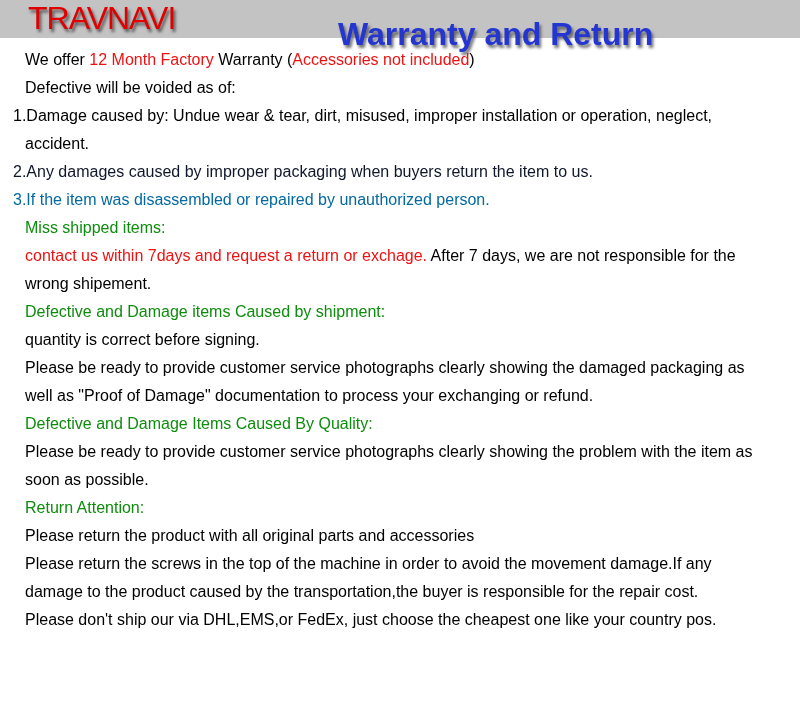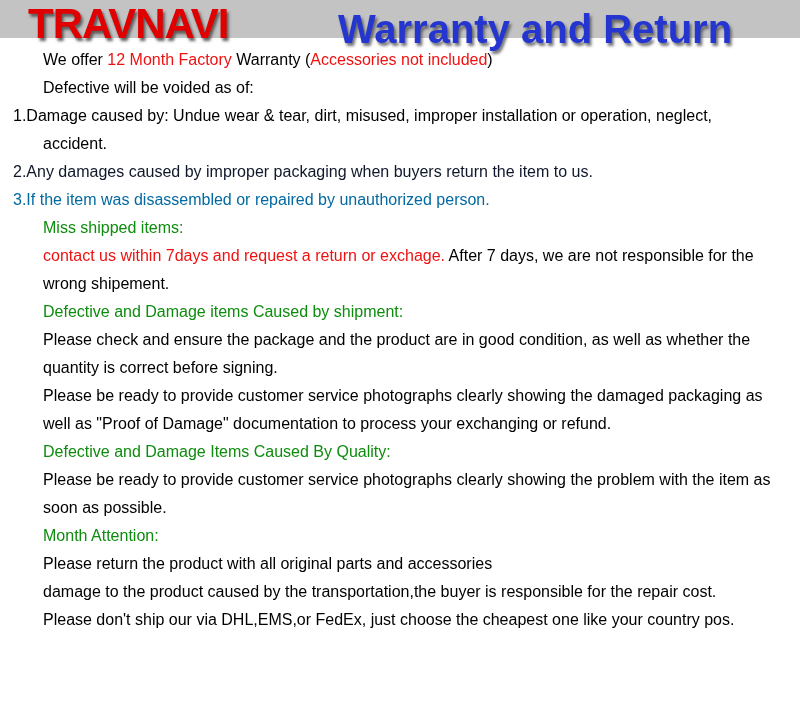--- a/index.html
+++ b/index.html
@@ -18,48 +18,48 @@
   .header-bar {
     position: relative;
     width: 800px;
     height: 38px;
     background: #c3c3c3;
   }
   .brand {
     position: absolute;
     left: 28px;
     top: 0px;
-    font-size: 42px;
-    font-weight: bold;
+    font-size: 32px;
+    font-weight: normal;
     letter-spacing: -1px;
     color: #e00000;
     text-shadow: 2px 3px 3px rgba(70,70,70,0.85);
     white-space: nowrap;
   }
   .title {
     position: absolute;
     left: 338px;
-    top: 7px;
-    font-size: 40px;
+    top: 16px;
+    font-size: 32px;
     font-weight: bold;
     color: #2435d0;
     text-shadow: 2px 3px 3px rgba(70,70,70,0.75);
     white-space: nowrap;
   }
   .content {
     padding-top: 8px;
   }
   .line {
     height: 28px;
     line-height: 28px;
     font-size: 16px;
     color: #000000;
     white-space: nowrap;
   }
-  .line.para { padding-left: 25px; margin-left: 18px; }
+  .line.para { padding-left: 25px; }
   .line.list { padding-left: 13px; }
 </style>
 </head>
 <body>
 
 <div class="page">
   <div class="header-bar">
     <span class="brand">TRAVNAVI</span>
     <span class="title">Warranty and Return</span>
   </div>
@@ -67,25 +67,25 @@
       <div class="line para"><span style="color: rgb(0, 0, 0);">We offer </span><span style="color: rgb(238, 17, 17);">12 Month Factory</span><span style="color: rgb(0, 0, 0);"> Warranty (</span><span style="color: rgb(238, 17, 17);">Accessories not included</span><span style="color: rgb(0, 0, 0);">)</span></div>
       <div class="line para"><span style="color: rgb(0, 0, 0);">Defective will be voided as of:</span></div>
       <div class="line list"><span style="color: rgb(0, 0, 0);">1.Damage caused by: Undue wear &amp; tear, dirt, misused, improper installation or operation, neglect,</span></div>
       <div class="line para"><span style="color: rgb(0, 0, 0);">accident.</span></div>
       <div class="line list"><span style="color: #0f172a;">2.Any damages caused by improper packaging when buyers return the item to us.</span></div>
       <div class="line list"><span style="color: #0369a1;">3.If the item was disassembled or repaired by unauthorized person.</span></div>
       <div class="line para"><span style="color: rgb(13, 140, 13);">Miss shipped items:</span></div>
       <div class="line para"><span style="color: rgb(238, 17, 17);">contact us within 7days and request a return or exchage.</span><span style="color: rgb(0, 0, 0);"> After 7 days, we are not responsible for the</span></div>
       <div class="line para"><span style="color: rgb(0, 0, 0);">wrong shipement.</span></div>
       <div class="line para"><span style="color: rgb(13, 140, 13);">Defective and Damage items Caused by shipment:</span></div>
-      <div class="line para"><span style="color: rgb(0, 0, 0);">Please check and ensure the package and the product are in good condition, as well as whether the</span></div>
       <div class="line para"><span style="color: rgb(0, 0, 0);">quantity is correct before signing.</span></div>
       <div class="line para"><span style="color: rgb(0, 0, 0);">Please be ready to provide customer service photographs clearly showing the damaged packaging as</span></div>
       <div class="line para"><span style="color: rgb(0, 0, 0);">well as "Proof of Damage" documentation to process your exchanging or refund.</span></div>
       <div class="line para"><span style="color: rgb(13, 140, 13);">Defective and Damage Items Caused By Quality:</span></div>
       <div class="line para"><span style="color: rgb(0, 0, 0);">Please be ready to provide customer service photographs clearly showing the problem with the item as</span></div>
       <div class="line para"><span style="color: rgb(0, 0, 0);">soon as possible.</span></div>
-      <div class="line para"><span style="color: rgb(13, 140, 13);">Month Attention:</span></div>
+      <div class="line para"><span style="color: rgb(13, 140, 13);">Return Attention:</span></div>
       <div class="line para"><span style="color: rgb(0, 0, 0);">Please return the product with all original parts and accessories</span></div>
+      <div class="line para"><span style="color: rgb(0, 0, 0);">Please return the screws in the top of the machine in order to avoid the movement damage.If any</span></div>
       <div class="line para"><span style="color: rgb(0, 0, 0); text-align: center;">damage to the product caused by the transportation,the buyer is responsible for the repair cost.</span></div>
       <div class="line para"><span style="color: rgb(0, 0, 0);">Please don't ship our via DHL,EMS,or FedEx, just choose the cheapest one like your country pos.</span></div>
     </div>
 </div>
 
 </body></html>

